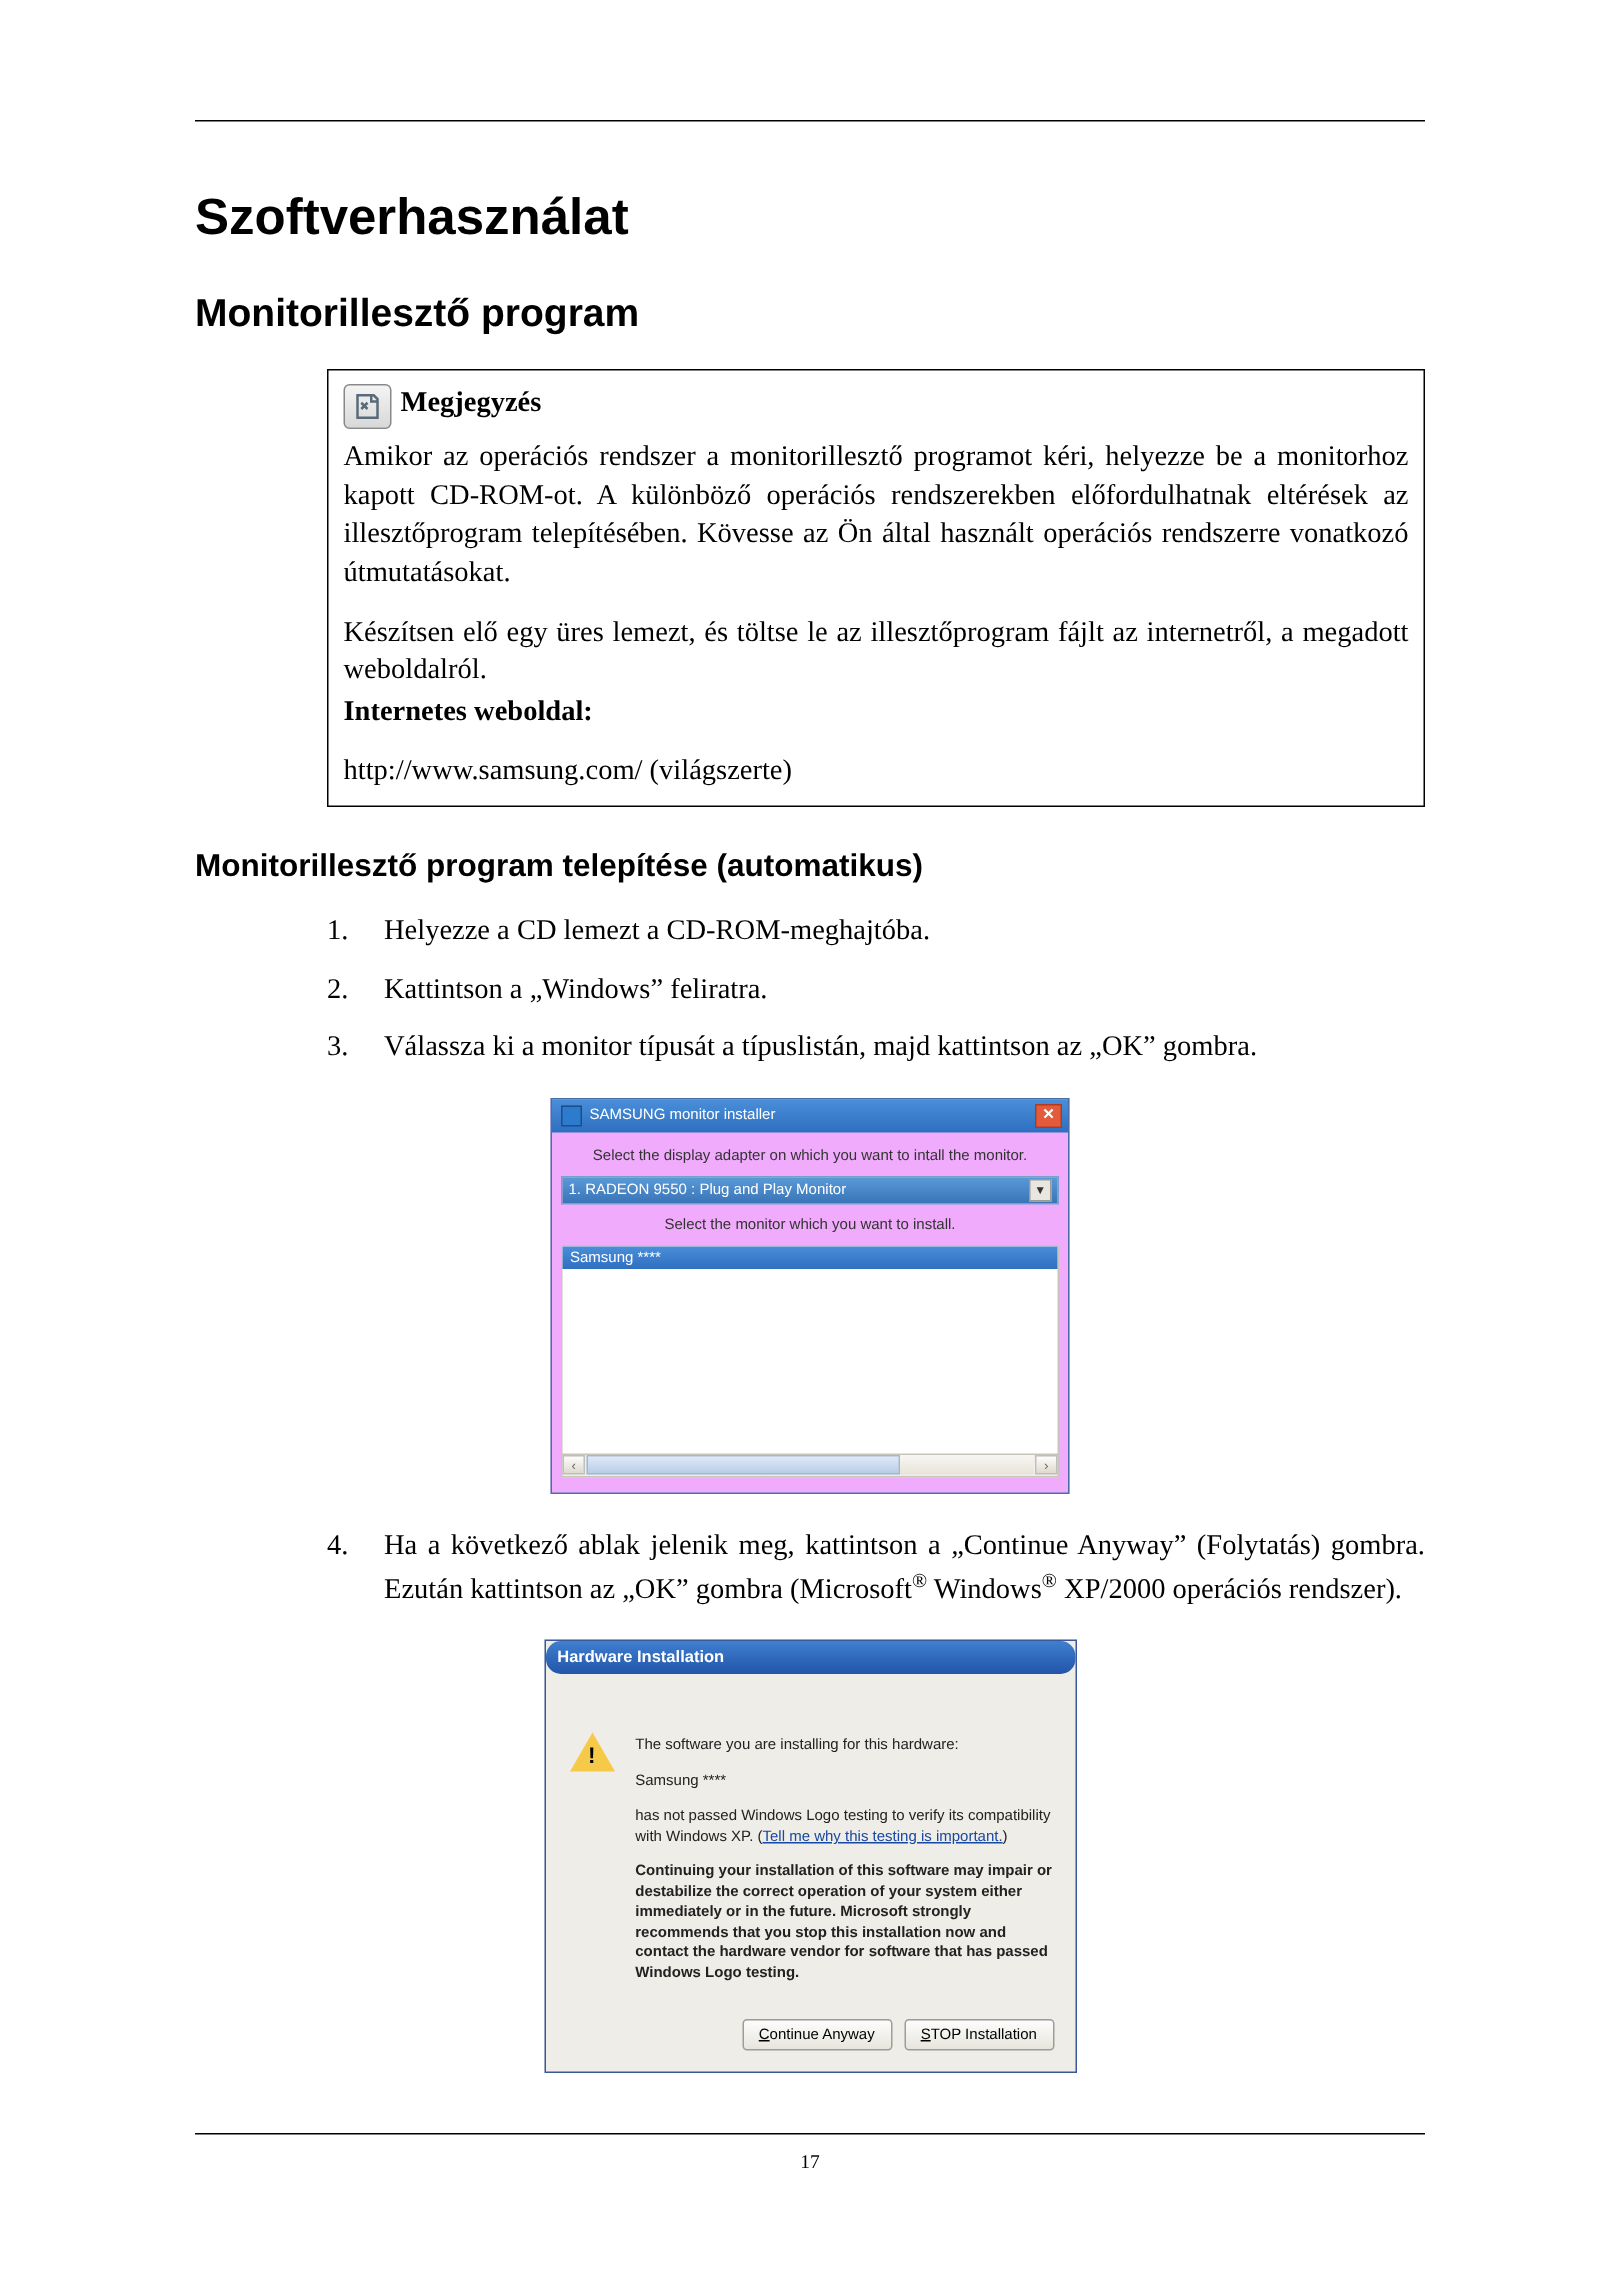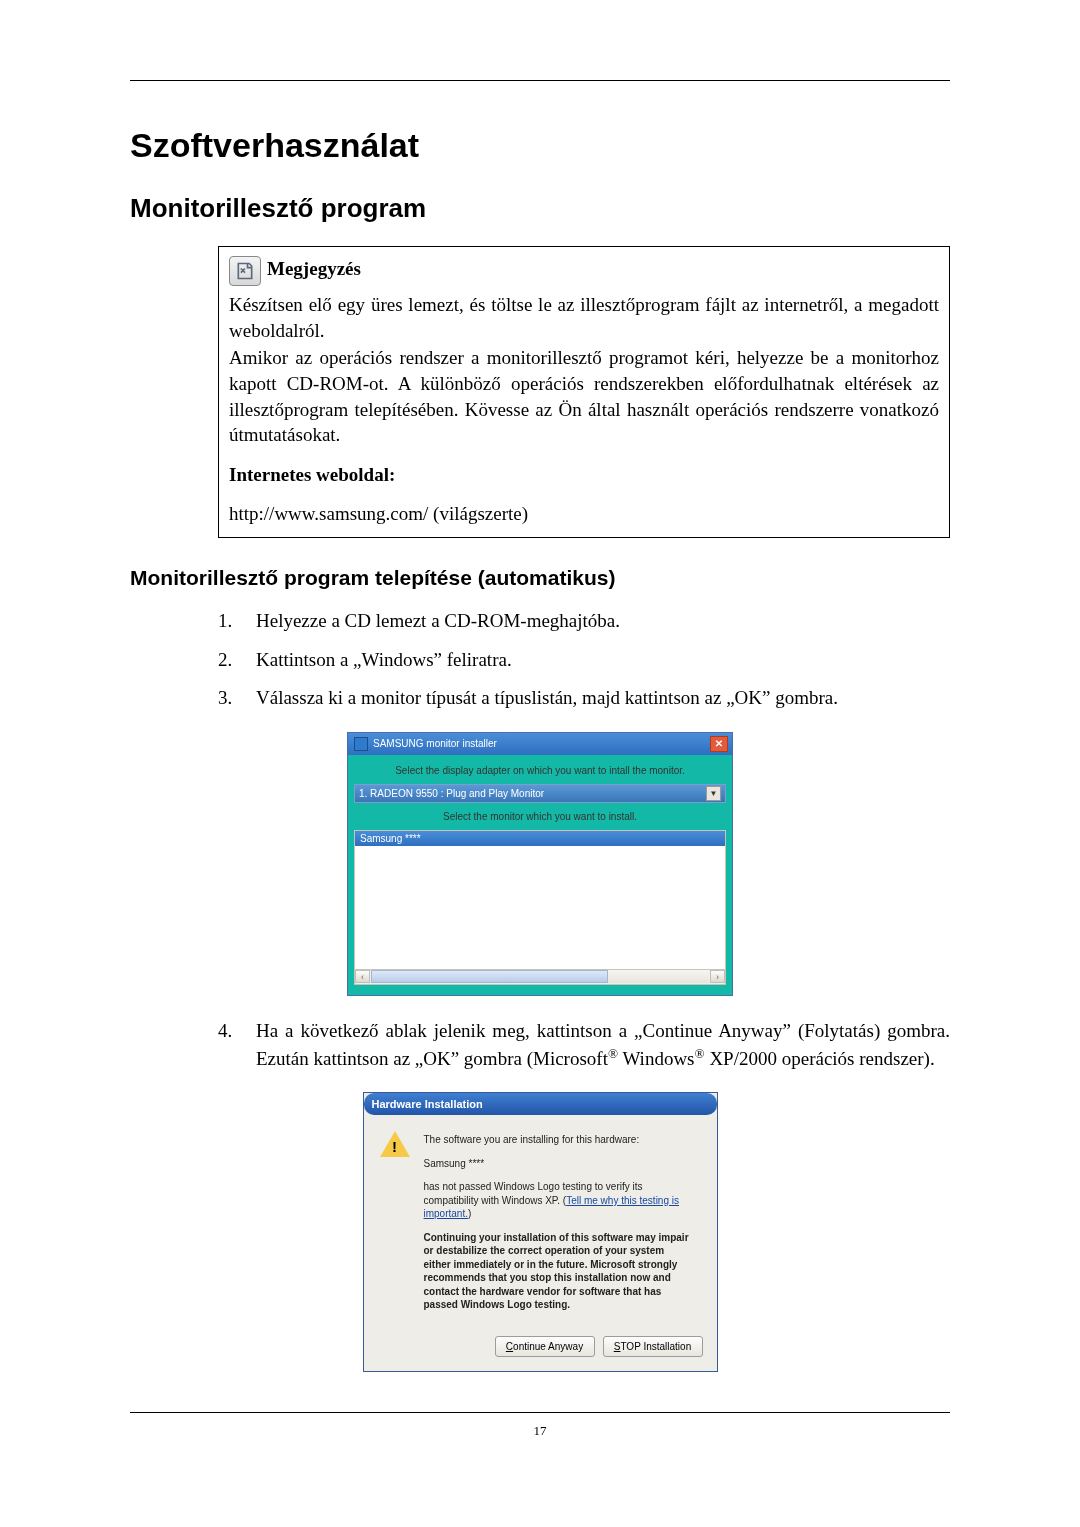--- a/index.html
+++ b/index.html
@@ -57,23 +57,23 @@
     margin-left: 88px;
     font-size: 19px;
     line-height: 1.4;
   }
   .ol li { display: flex; gap: 18px; margin-bottom: 12px; text-align: justify; }
   .ol .num { min-width: 20px; }
   .fig-wrap { display: flex; justify-content: center; margin: 20px 0 22px 0; }
 
   
   .installer {
-    width: 386px;
+    width: 346px;
     border: 1px solid #4a6ea9;
-    background: #14b8a6;
+    background: #f0abfc;
     font-family: Tahoma, Arial, sans-serif;
     font-size: 10px;
     color: #000;
   }
   .installer-title {
     height: 22px;
     background: linear-gradient(#4a8ed8, #2e6fc0);
     color: #fff;
     display: flex; align-items: center;
     padding: 0 4px 0 6px;
@@ -180,22 +180,22 @@
   .hw-title {
     height: 22px;
     background: linear-gradient(#3f7fd1, #2255a8);
     color:#fff; font-weight:700;
     display:flex; align-items:center;
     padding: 0 8px;
     font-size: 11px;
     border-radius: 10px;
   }
   .hw-body {
-    padding: 18px 24px 14px 16px;
-    display: flex; gap: 14px;
+    padding: 18px 10px 14px 16px;
+    display: flex; gap: 14px; margin-top: 23px;
   }
   .hw-icon {
     width: 30px; height: 28px; flex:0 0 auto;
     margin-top: -2px;
   }
   .hw-icon-tri {
     width: 0; height: 0;
     border-left: 15px solid transparent;
     border-right: 15px solid transparent;
     border-bottom: 26px solid #f7c948;
@@ -236,22 +236,22 @@
 
 <div class="note-box">
   <div class="note-head-row">
     <span class="note-icon">
       <svg viewBox="0 0 24 24">
           <path fill="none" stroke="#5a6a7a" stroke-width="2" d="M4 3h13l3 3v15H4zM15 3v5h5M7 9l5 5M12 9l-5 5"></path>
         </svg>
     </span>
     <span class="note-label">Megjegyzés</span>
   </div>
+  <p class="note-para">Amikor az operációs rendszer a monitorillesztő programot kéri, helyezze be a monitorhoz kapott CD-ROM-ot. A különböző operációs rendszerekben előfordulhatnak eltérések az illesztőprogram telepítésében. Kövesse az Ön által használt operációs rendszerre vonatkozó útmutatásokat.</p>
   <p class="note-para" style="margin-bottom:2px;">Készítsen elő egy üres lemezt, és töltse le az illesztőprogram fájlt az internetről, a megadott weboldalról.</p>
-  <p class="note-para">Amikor az operációs rendszer a monitorillesztő programot kéri, helyezze be a monitorhoz kapott CD-ROM-ot. A különböző operációs rendszerekben előfordulhatnak eltérések az illesztőprogram telepítésében. Kövesse az Ön által használt operációs rendszerre vonatkozó útmutatásokat.</p>
   <p class="note-strong">Internetes weboldal:</p>
   <p style="margin-top:14px;">http://www.samsung.com/ (világszerte)</p>
 </div>
 
 <h2 class="section-h2">Monitorillesztő program telepítése (automatikus)</h2>
 
 <ol class="ol">
   <li>
     <span class="num">1.</span>
     <span>Helyezze a CD lemezt a CD-ROM-meghajtóba.</span>

